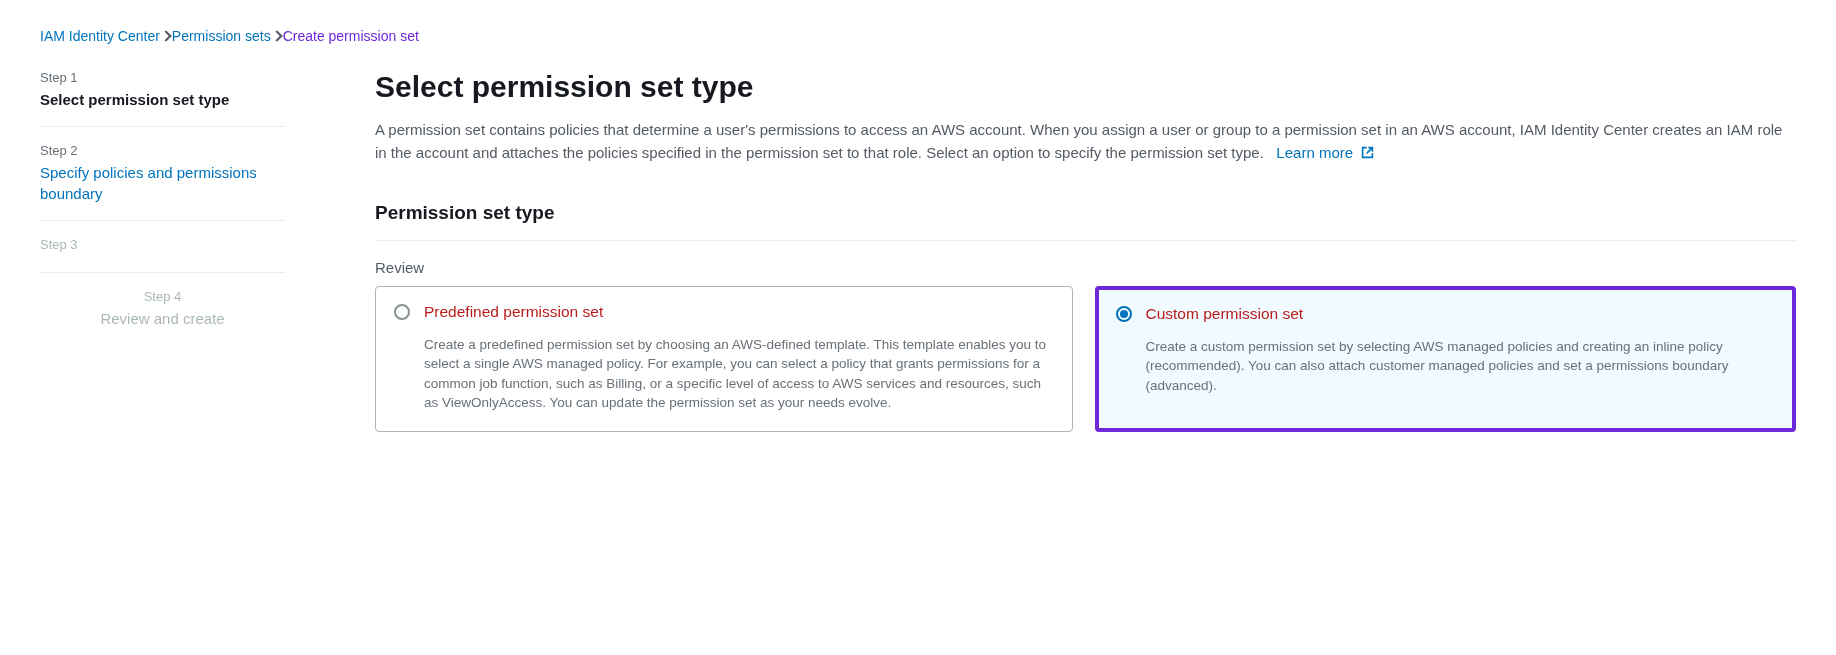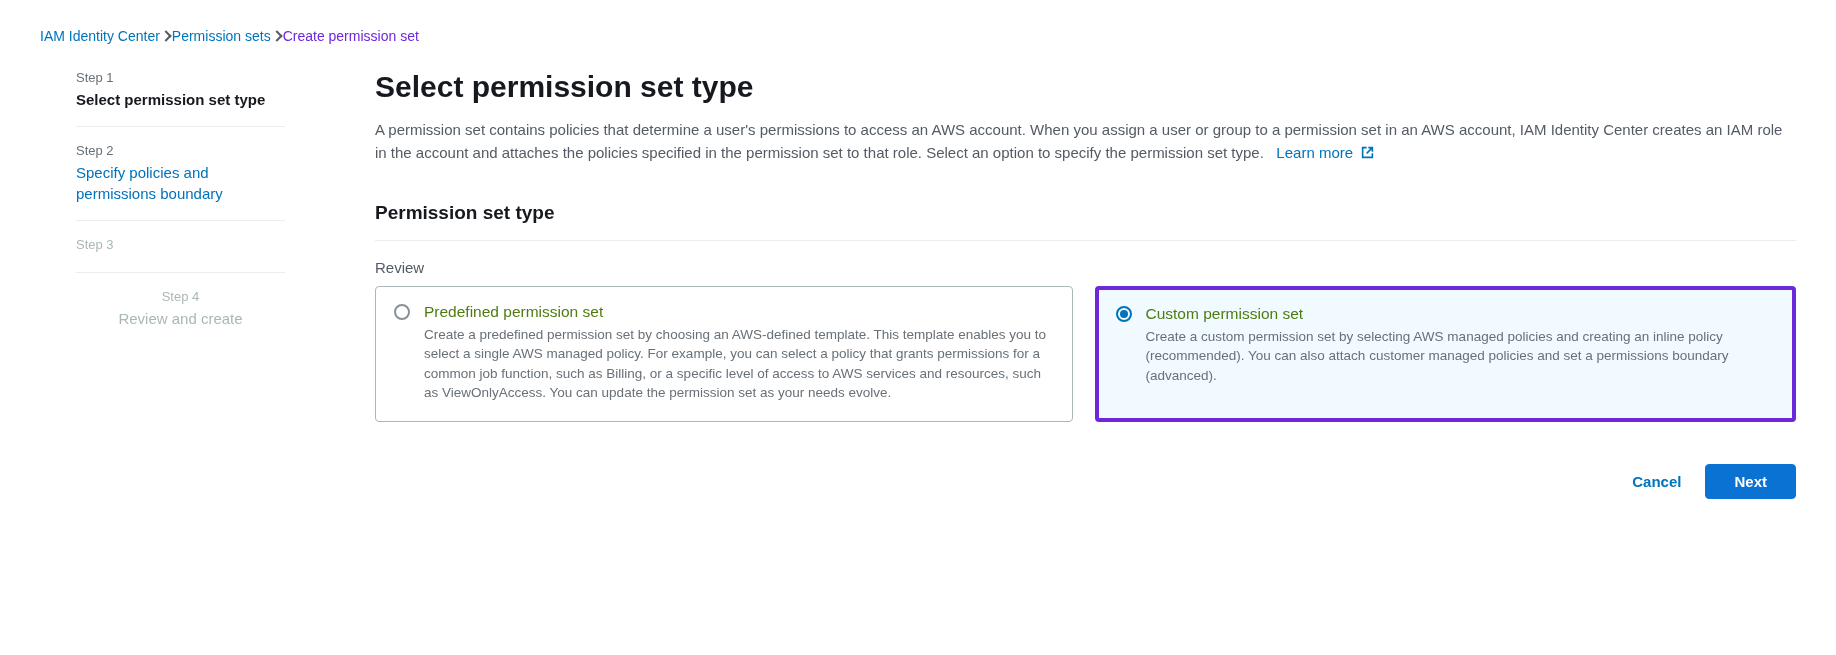--- a/index.html
+++ b/index.html
@@ -34,21 +34,20 @@
     
     .layout { display: flex; gap: 90px; }
     .side { width: 245px; flex-shrink: 0; }
     .main { flex: 1; min-width: 0; }
 
     
     .step {
       padding-bottom: 16px;
       margin-bottom: 16px;
       border-bottom: 1px solid #eaeded;
-      margin-left: 36px;
     }
     .step:last-child { border-bottom: none; text-align: center; }
     .step .num { font-size: 13px; color: #687078; margin-bottom: 4px; }
     .step .title { font-size: 15px; line-height: 1.4; }
     .step.active .title { font-weight: 700; color: #16191f; }
     .step.upcoming .title { color: #0073bb; cursor: pointer; }
     .step.disabled .num, .step.disabled .title { color: #aab7b8; }
 
     
     h1 {
@@ -109,21 +108,21 @@
     }
     .card.selected .radio { border-color: #0073bb; }
     .card.selected .radio::after {
       content: '';
       position: absolute;
       left: 2px; top: 2px;
       width: 8px; height: 8px;
       background: #0073bb;
       border-radius: 50%;
     }
-    .card-title { font-size: 15.5px; color: #4d7c0f; margin-bottom: 4px; }
+    .card-title { font-size: 15.5px; color: #b91c1c; margin-bottom: 14px; }
     .card-desc  { font-size: 13.5px; color: #687078; line-height: 1.45; }
 
     
     .footer {
       display: flex;
       justify-content: flex-end;
       gap: 20px;
       margin-top: 42px;
       align-items: center;
     }
@@ -206,18 +205,14 @@
       </label>
       <label class="card selected">
         <span class="radio"></span>
         <span>
           <div class="card-title">Custom permission set</div>
           <div class="card-desc">Create a custom permission set by selecting AWS managed policies and creating an inline policy (recommended). You can also attach customer managed policies and set a permissions boundary (advanced).</div>
         </span>
       </label>
     </div>
 
-    <div class="footer">
-      <button class="btn-cancel">Cancel</button>
-      <button class="btn-next">Next</button>
-    </div>
   </main>
 </div>
 
 </body></html>

